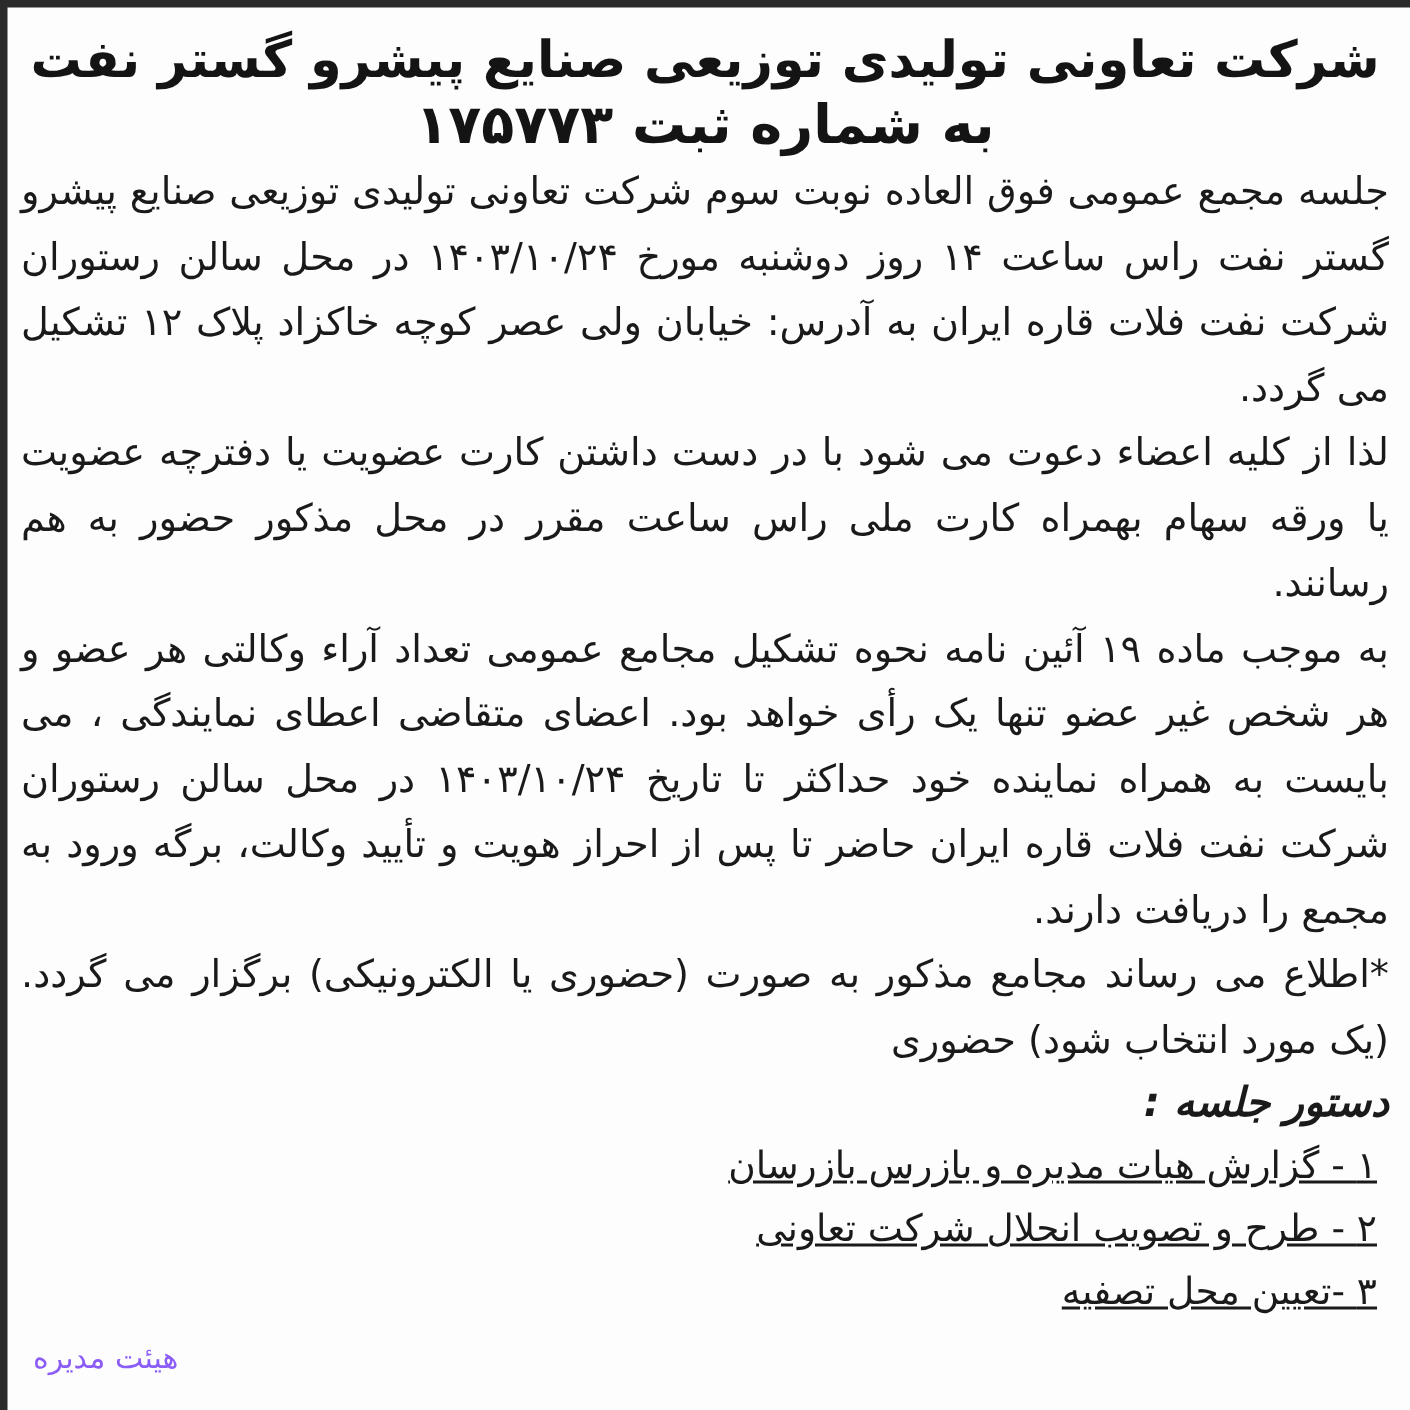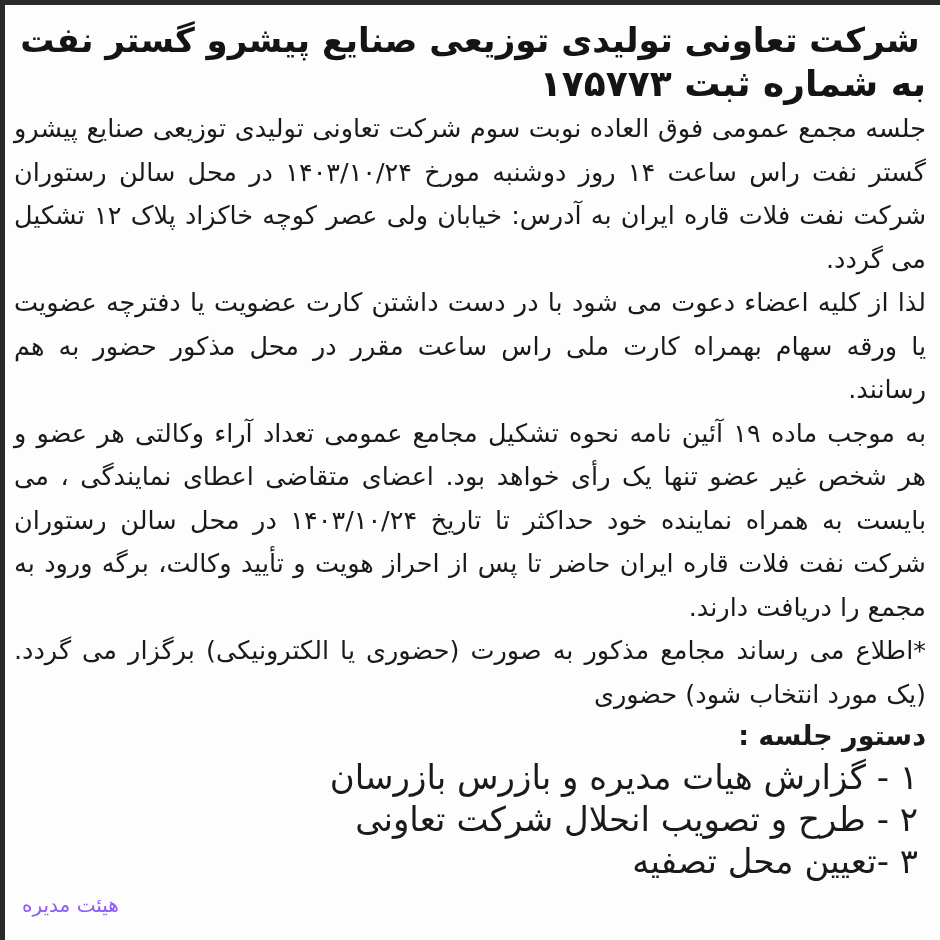--- a/index.html
+++ b/index.html
@@ -13,32 +13,32 @@
     .frame-top { position: absolute; left: 0; top: 0; width: 940px; height: 5px; background: #2a2a2a; }
     .frame-left { position: absolute; left: 0; top: 0; width: 5px; height: 940px; background: #2a2a2a; }
     .notice {
       position: absolute; left: 14px; top: 18px; width: 912px; direction: rtl;
     }
     .title {
       text-align: center; font-weight: bold; font-size: 34px; line-height: 44px;
       color: #141414; margin: 0; letter-spacing: -0.5px;
     }
     .title-line { display: block; white-space: nowrap; }
-    .title-line.num-line { font-size: 36px; text-align: right; }
+    .title-line.num-line { font-size: 36px; }
     .body-text {
       font-size: 25.5px; line-height: 43.5px; text-align: justify;
       text-align-last: right; margin-top: 1px;
     }
     .para { margin: 0; }
     .note { margin: 0; }
     .agenda-heading {
-      font-weight: bold; font-size: 27px; line-height: 40px; margin: 0;
+      font-weight: bold; font-size: 27px; line-height: 40px; margin: 0; font-style: italic;
     }
     .agenda-list { list-style: none; margin: 0; padding: 0 8px 0 0; }
-    .agenda-item { font-size: 34px; line-height: 42px; white-space: nowrap; }
+    .agenda-item { font-size: 25px; line-height: 42px; white-space: nowrap; text-decoration: underline; }
     .signature {
       position: absolute; left: 22px; top: 893px; font-weight: normal; font-size: 20px;
       direction: rtl; color: #8b5cf6;
     }
   </style>
 </head>
 <body>
 
 <div class="frame-top"></div>
 <div class="frame-left"></div>

